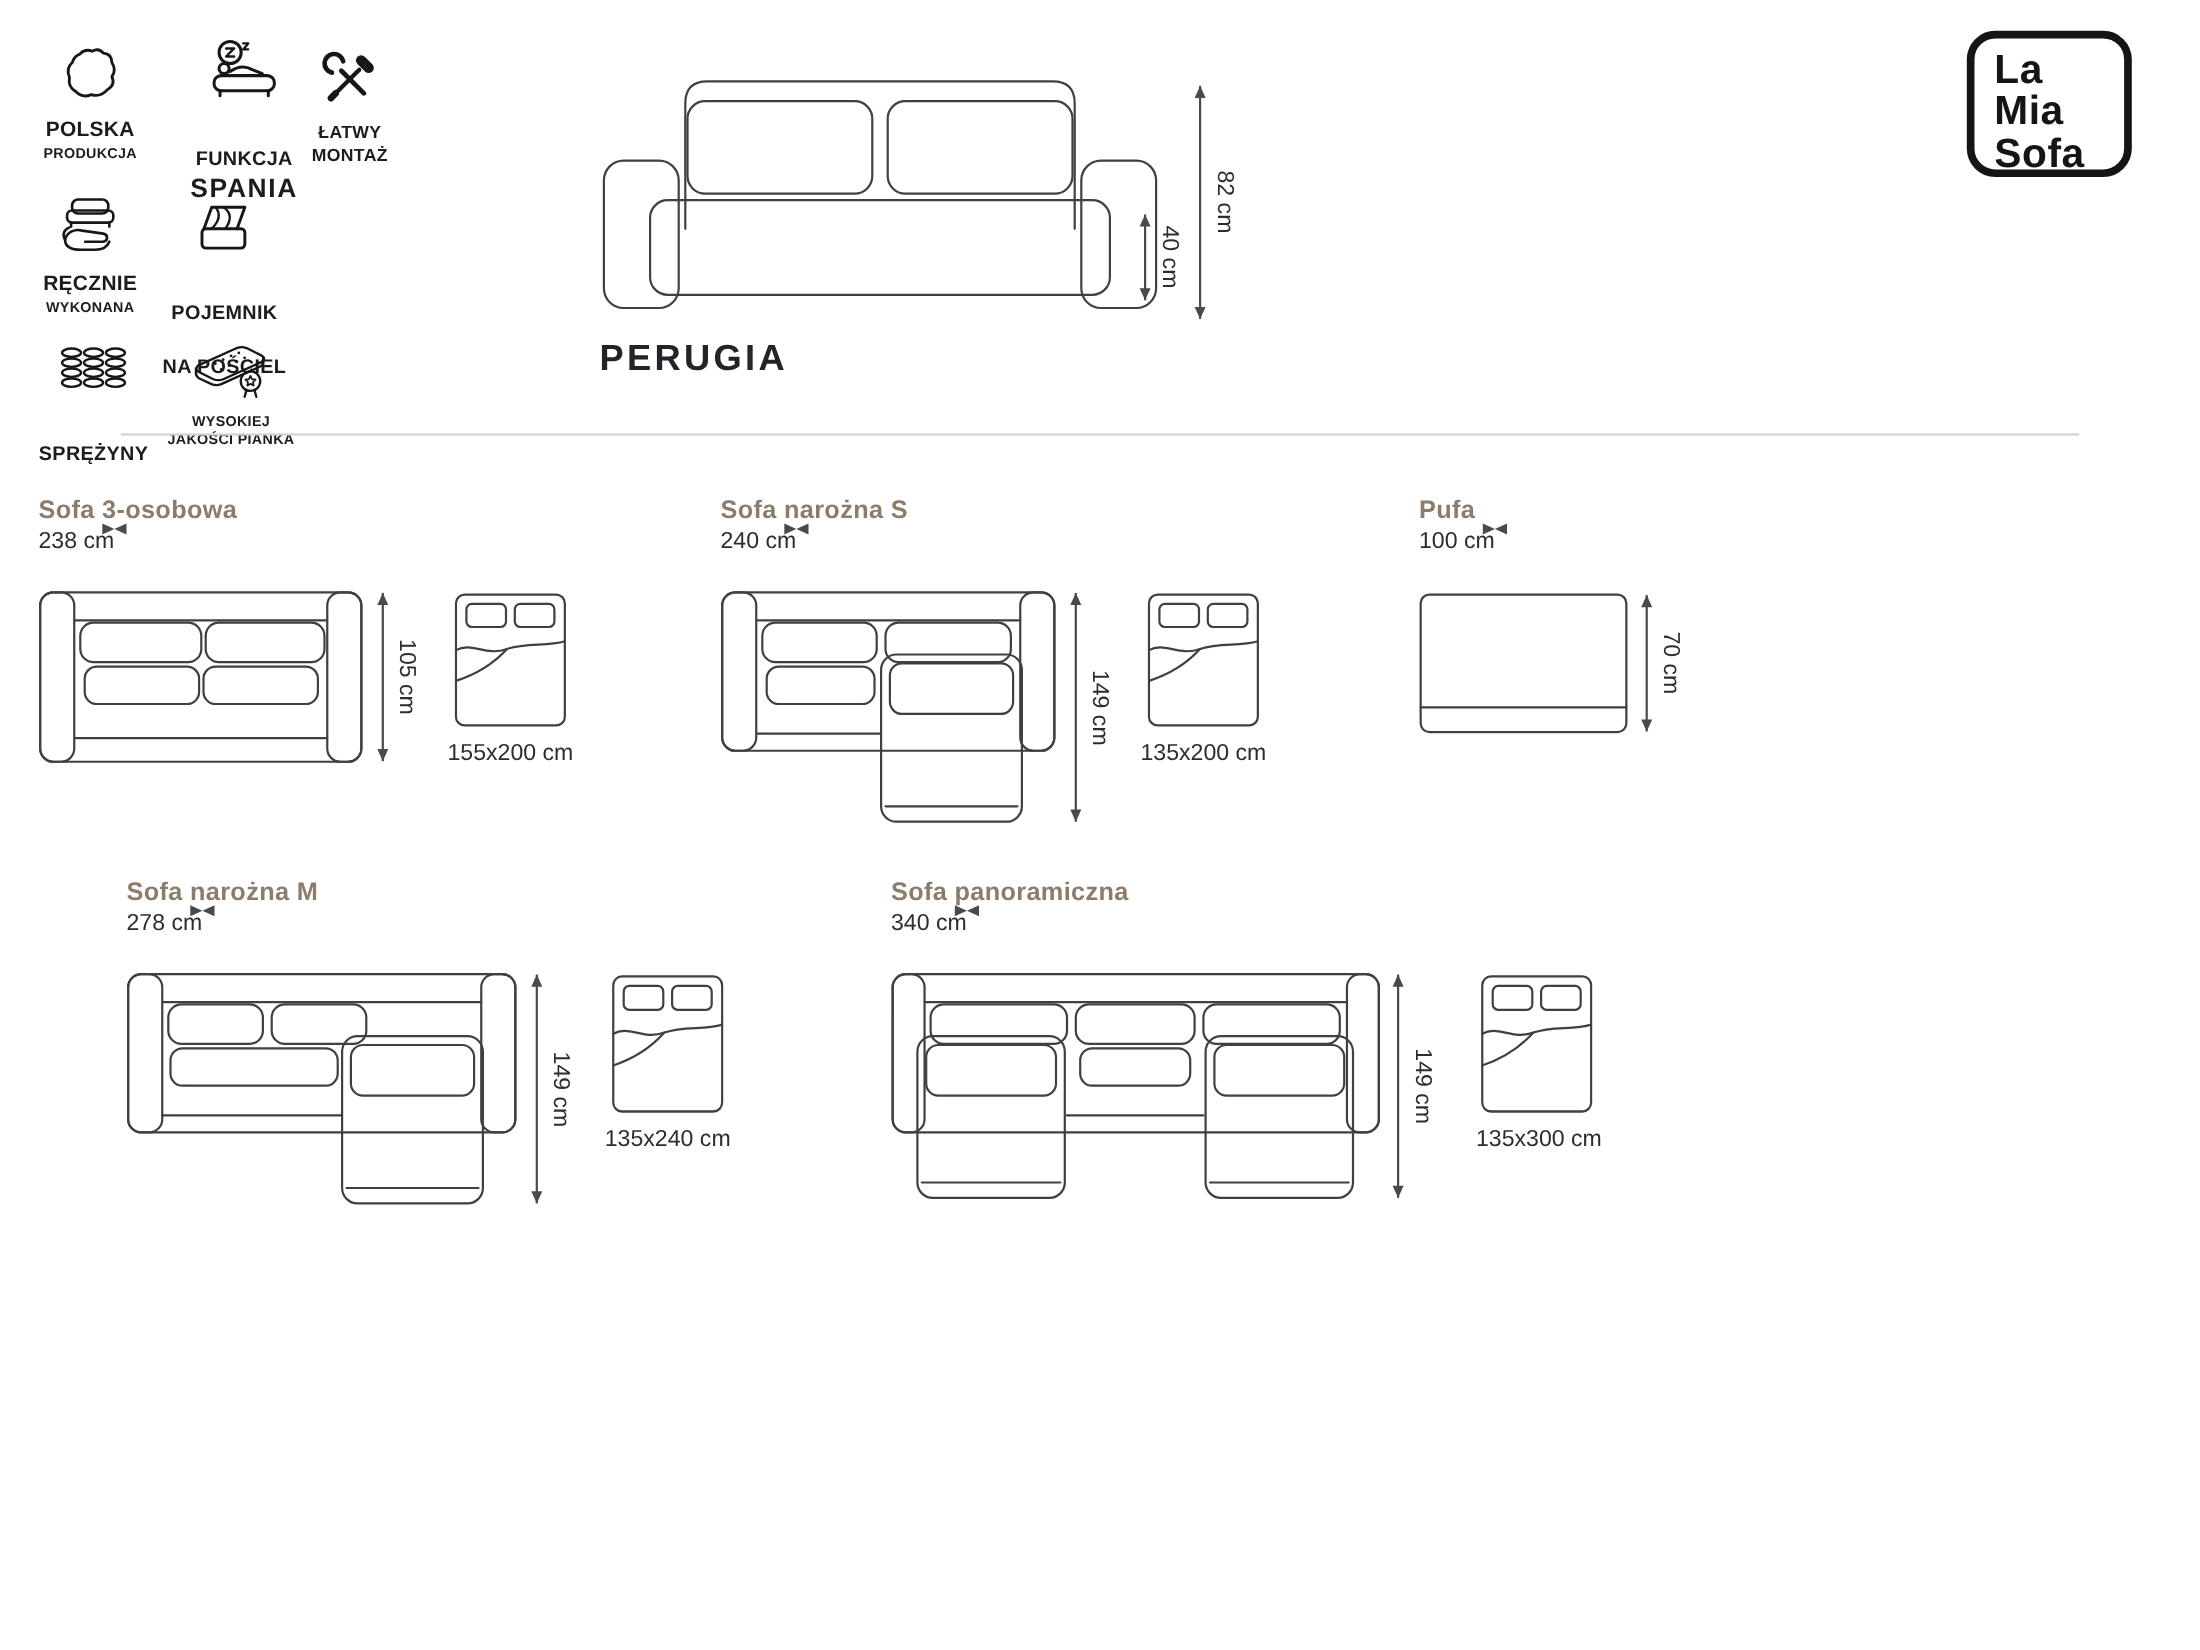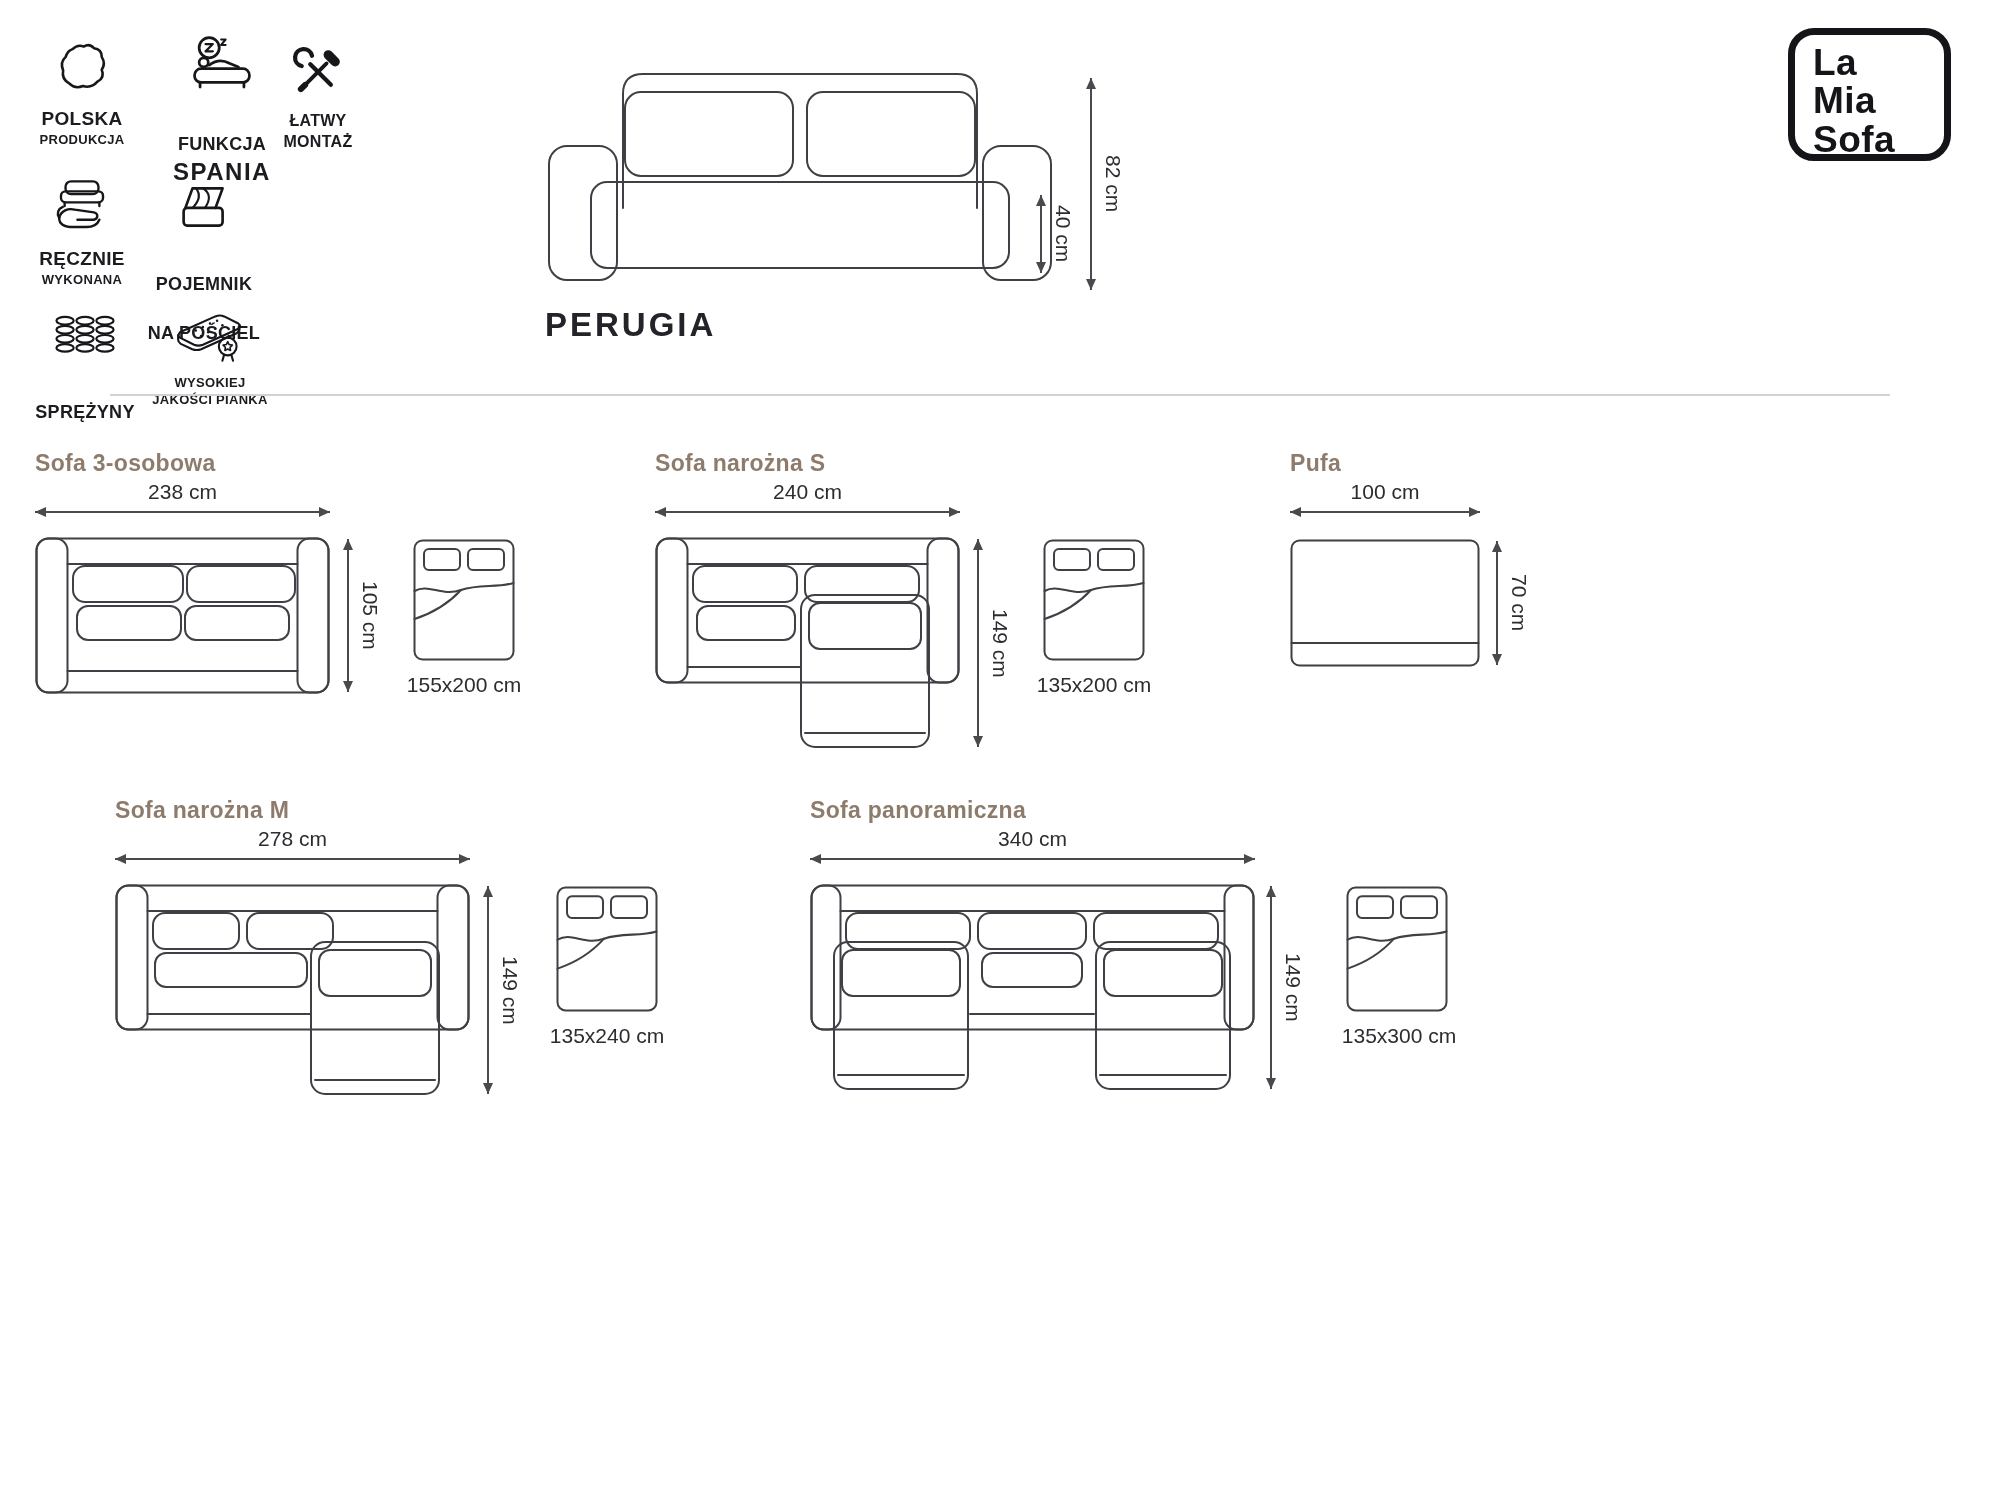--- a/index.html
+++ b/index.html
@@ -25,31 +25,31 @@
   .feature .ic { height:68px; display:flex; align-items:flex-end; justify-content:center; margin-bottom:9px; }
   .fl { font-weight:700; letter-spacing:.3px; line-height:1.3; color:#1b1b20; }
   .sz13{ font-size:13px; } .sz16{ font-size:16px; } .sz18{ font-size:18px;margin-top:26px; }
   .sz19{ font-size:19px; } .sz24{ font-size:24px; letter-spacing:1.5px; }
 
   
   .ptitle { position:absolute; left:545px; top:306px; width:510px; text-align:left;
             font-size:33px; font-weight:700; letter-spacing:3px; color:#232329; }
 
   
-  .logo { position:absolute; left:1788px; top:28px; width:163px; height:133px;
+  .logo { position:absolute; left:1788px; top:28px; width:150px; height:133px;
           border:7px solid #141419; border-radius:26px; background:#fff; padding:9px 0 0 18px; }
   .logo .l { font-size:37px; font-weight:700; line-height:1.04; color:#141419; letter-spacing:.5px; }
 
   .divider { position:absolute; left:110px; top:394px; width:1780px; height:2px; background:#d2d2d4; }
 
   
   .vtitle { position:absolute; font-size:23px; font-weight:700; color:#8d7c6c; letter-spacing:.3px;margin-top:10px; }
 
   
-  .dim-h { position:absolute; display:flex; flex-direction:column; align-items:center; }
+  .dim-h { position:absolute; display:flex; align-items:center; }
   .dim-h .lbl { font-size:21px; color:#2c2c31; margin-bottom:7px; white-space:nowrap; }
   .dim-h .ln { position:relative; align-self:stretch; height:2px; background:#4a4a4e; }
   .dim-h .ln::before { content:""; position:absolute; left:0; top:-4px;
       border-top:5px solid transparent; border-bottom:5px solid transparent; border-right:11px solid #4a4a4e; }
   .dim-h .ln::after { content:""; position:absolute; right:0; top:-4px;
       border-top:5px solid transparent; border-bottom:5px solid transparent; border-left:11px solid #4a4a4e; }
 
   
   .dim-v { position:absolute; display:flex; align-items:center; }
   .dim-v .ln { position:relative; width:2px; align-self:stretch; background:#4a4a4e; }

